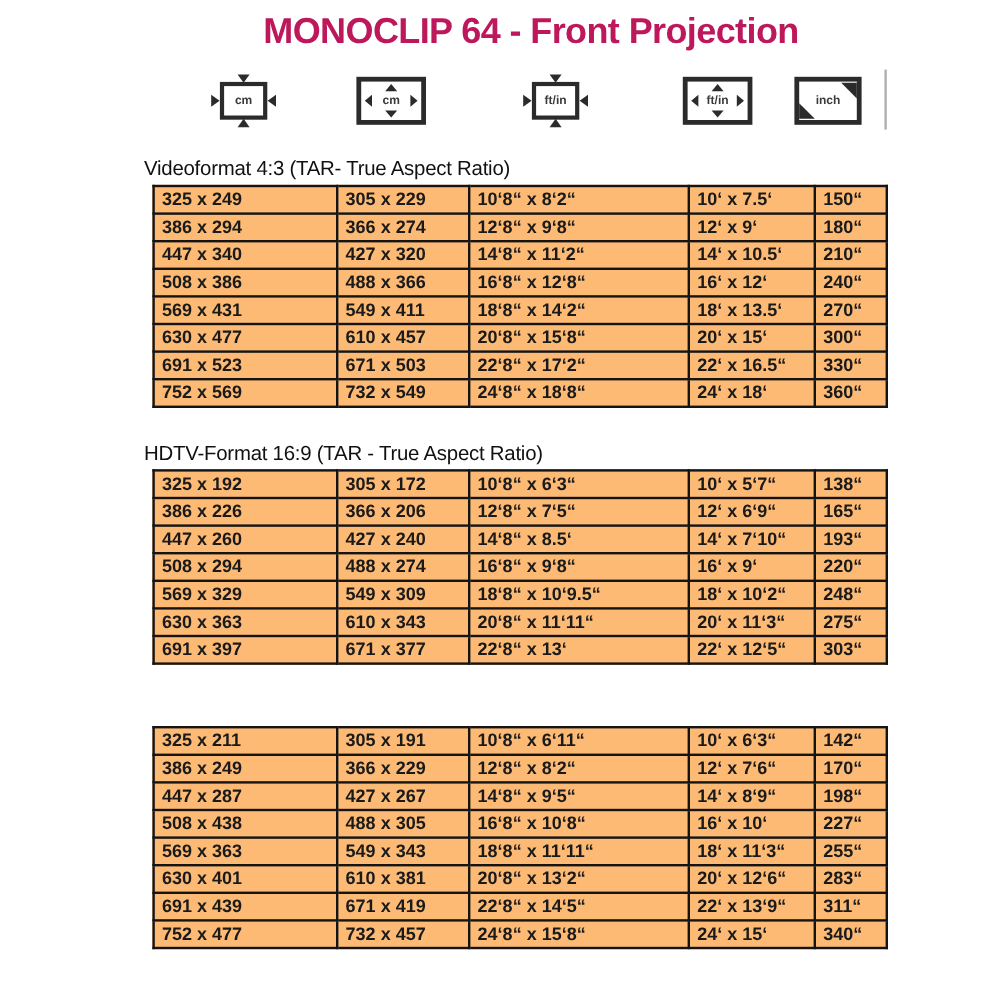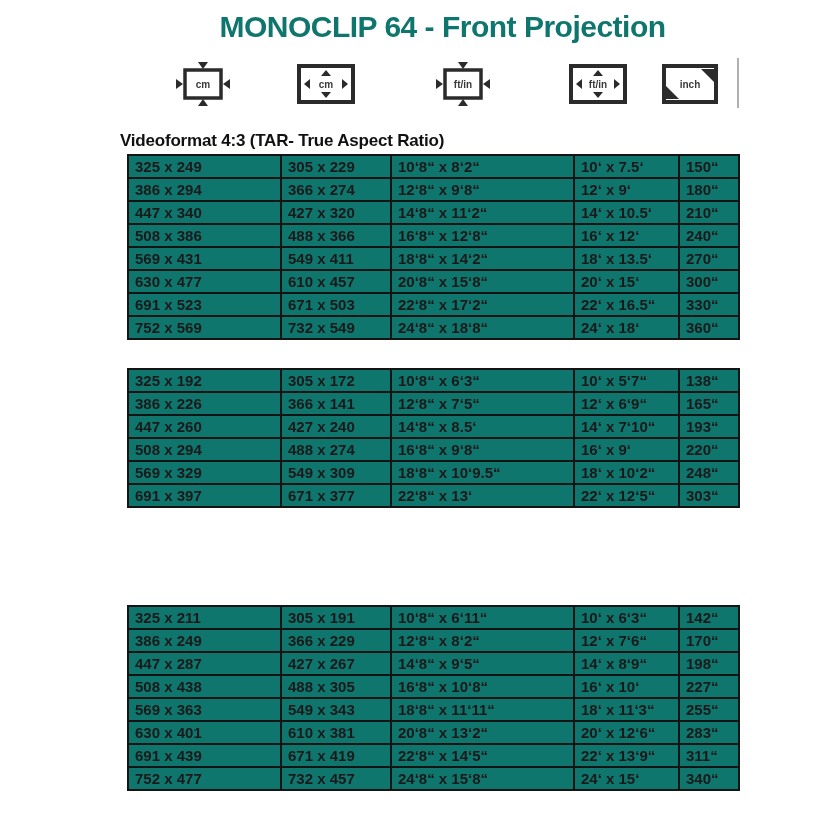--- a/index.html
+++ b/index.html
@@ -1,43 +1,43 @@
 <!DOCTYPE html>
 <html><head>
 <meta charset="utf-8">
 <style>
   * { margin:0; padding:0; box-sizing:border-box; }
   html,body { width:840px; height:840px; background:#ffffff; overflow:hidden; }
   body { font-family:"Liberation Sans", sans-serif; color:#1a1a1a; position:relative; }
 
   .page-title{
     position:absolute; top:10px; left:0; width:840px;
-    text-align:center; font-size:30px; font-weight:bold; color:#0f766e;
+    text-align:center; font-size:30px; font-weight:bold; color:#be185d;
     letter-spacing:-0.5px;
     padding-left:45px;
   }
 
   .icon{ position:absolute; }
   .icon svg{ display:block; }
   .icon .icon-label{
     position:absolute; left:0; top:0; width:100%; height:100%;
     display:flex; align-items:center; justify-content:center;
     font-size:10px; font-weight:bold; color:#3a3a3a; pointer-events:none;
   }
   .icon-a .icon-label{ padding-top:1px; }
   .scan-line{ position:absolute; left:737px; top:58px; width:2px; height:50px; background:#b0b0b0; }
 
   .section{ position:absolute; left:120px; width:640px; }
   .section h2{
-    font-size:17px; font-weight:bold; color:#111; letter-spacing:-0.2px;
+    font-size:17px; font-weight:normal; color:#111; letter-spacing:-0.2px;
     margin:0 0 3px 0; white-space:nowrap;
   }
   table{
     border-collapse:collapse; table-layout:fixed; width:611px; margin-left:7px;
-    background:#0f766e;
+    background:#fdba74;
   }
   td{
     border:2px solid #141414; height:23px; padding:0 2px 0 6px;
     font-size:15px; font-weight:bold; color:#1a1a1a;
     white-space:nowrap; overflow:hidden; vertical-align:middle;
   }
   col.c1{ width:153px; } col.c2{ width:110px; } col.c3{ width:183px; }
   col.c4{ width:105px; } col.c5{ width:60px; }
 </style>
 </head>
@@ -165,39 +165,40 @@
           <td>732 x 549</td>
           <td>24‘8“ x 18‘8“</td>
           <td>24‘ x 18‘</td>
           <td>360“</td>
         </tr>
       </tbody>
   </table>
 </div>
 
 <div class="section" style="top:368px;">
+  <h2>HDTV-Format 16:9 (TAR - True Aspect Ratio)</h2>
   <table>
     <colgroup>
         <col class="c1">
         <col class="c2">
         <col class="c3">
         <col class="c4">
         <col class="c5">
       </colgroup>
     <tbody>
         <tr>
           <td>325 x 192</td>
           <td>305 x 172</td>
           <td>10‘8“ x 6‘3“</td>
           <td>10‘ x 5‘7“</td>
           <td>138“</td>
         </tr>
         <tr>
           <td>386 x 226</td>
-          <td>366 x 141</td>
+          <td>366 x 206</td>
           <td>12‘8“ x 7‘5“</td>
           <td>12‘ x 6‘9“</td>
           <td>165“</td>
         </tr>
         <tr>
           <td>447 x 260</td>
           <td>427 x 240</td>
           <td>14‘8“ x 8.5‘</td>
           <td>14‘ x 7‘10“</td>
           <td>193“</td>
@@ -208,20 +209,27 @@
           <td>16‘8“ x 9‘8“</td>
           <td>16‘ x 9‘</td>
           <td>220“</td>
         </tr>
         <tr>
           <td>569 x 329</td>
           <td>549 x 309</td>
           <td>18‘8“ x 10‘9.5“</td>
           <td>18‘ x 10‘2“</td>
           <td>248“</td>
+        </tr>
+        <tr>
+          <td>630 x 363</td>
+          <td>610 x 343</td>
+          <td>20‘8“ x 11‘11“</td>
+          <td>20‘ x 11‘3“</td>
+          <td>275“</td>
         </tr>
         <tr>
           <td>691 x 397</td>
           <td>671 x 377</td>
           <td>22‘8“ x 13‘</td>
           <td>22‘ x 12‘5“</td>
           <td>303“</td>
         </tr>
       </tbody>
   </table>

